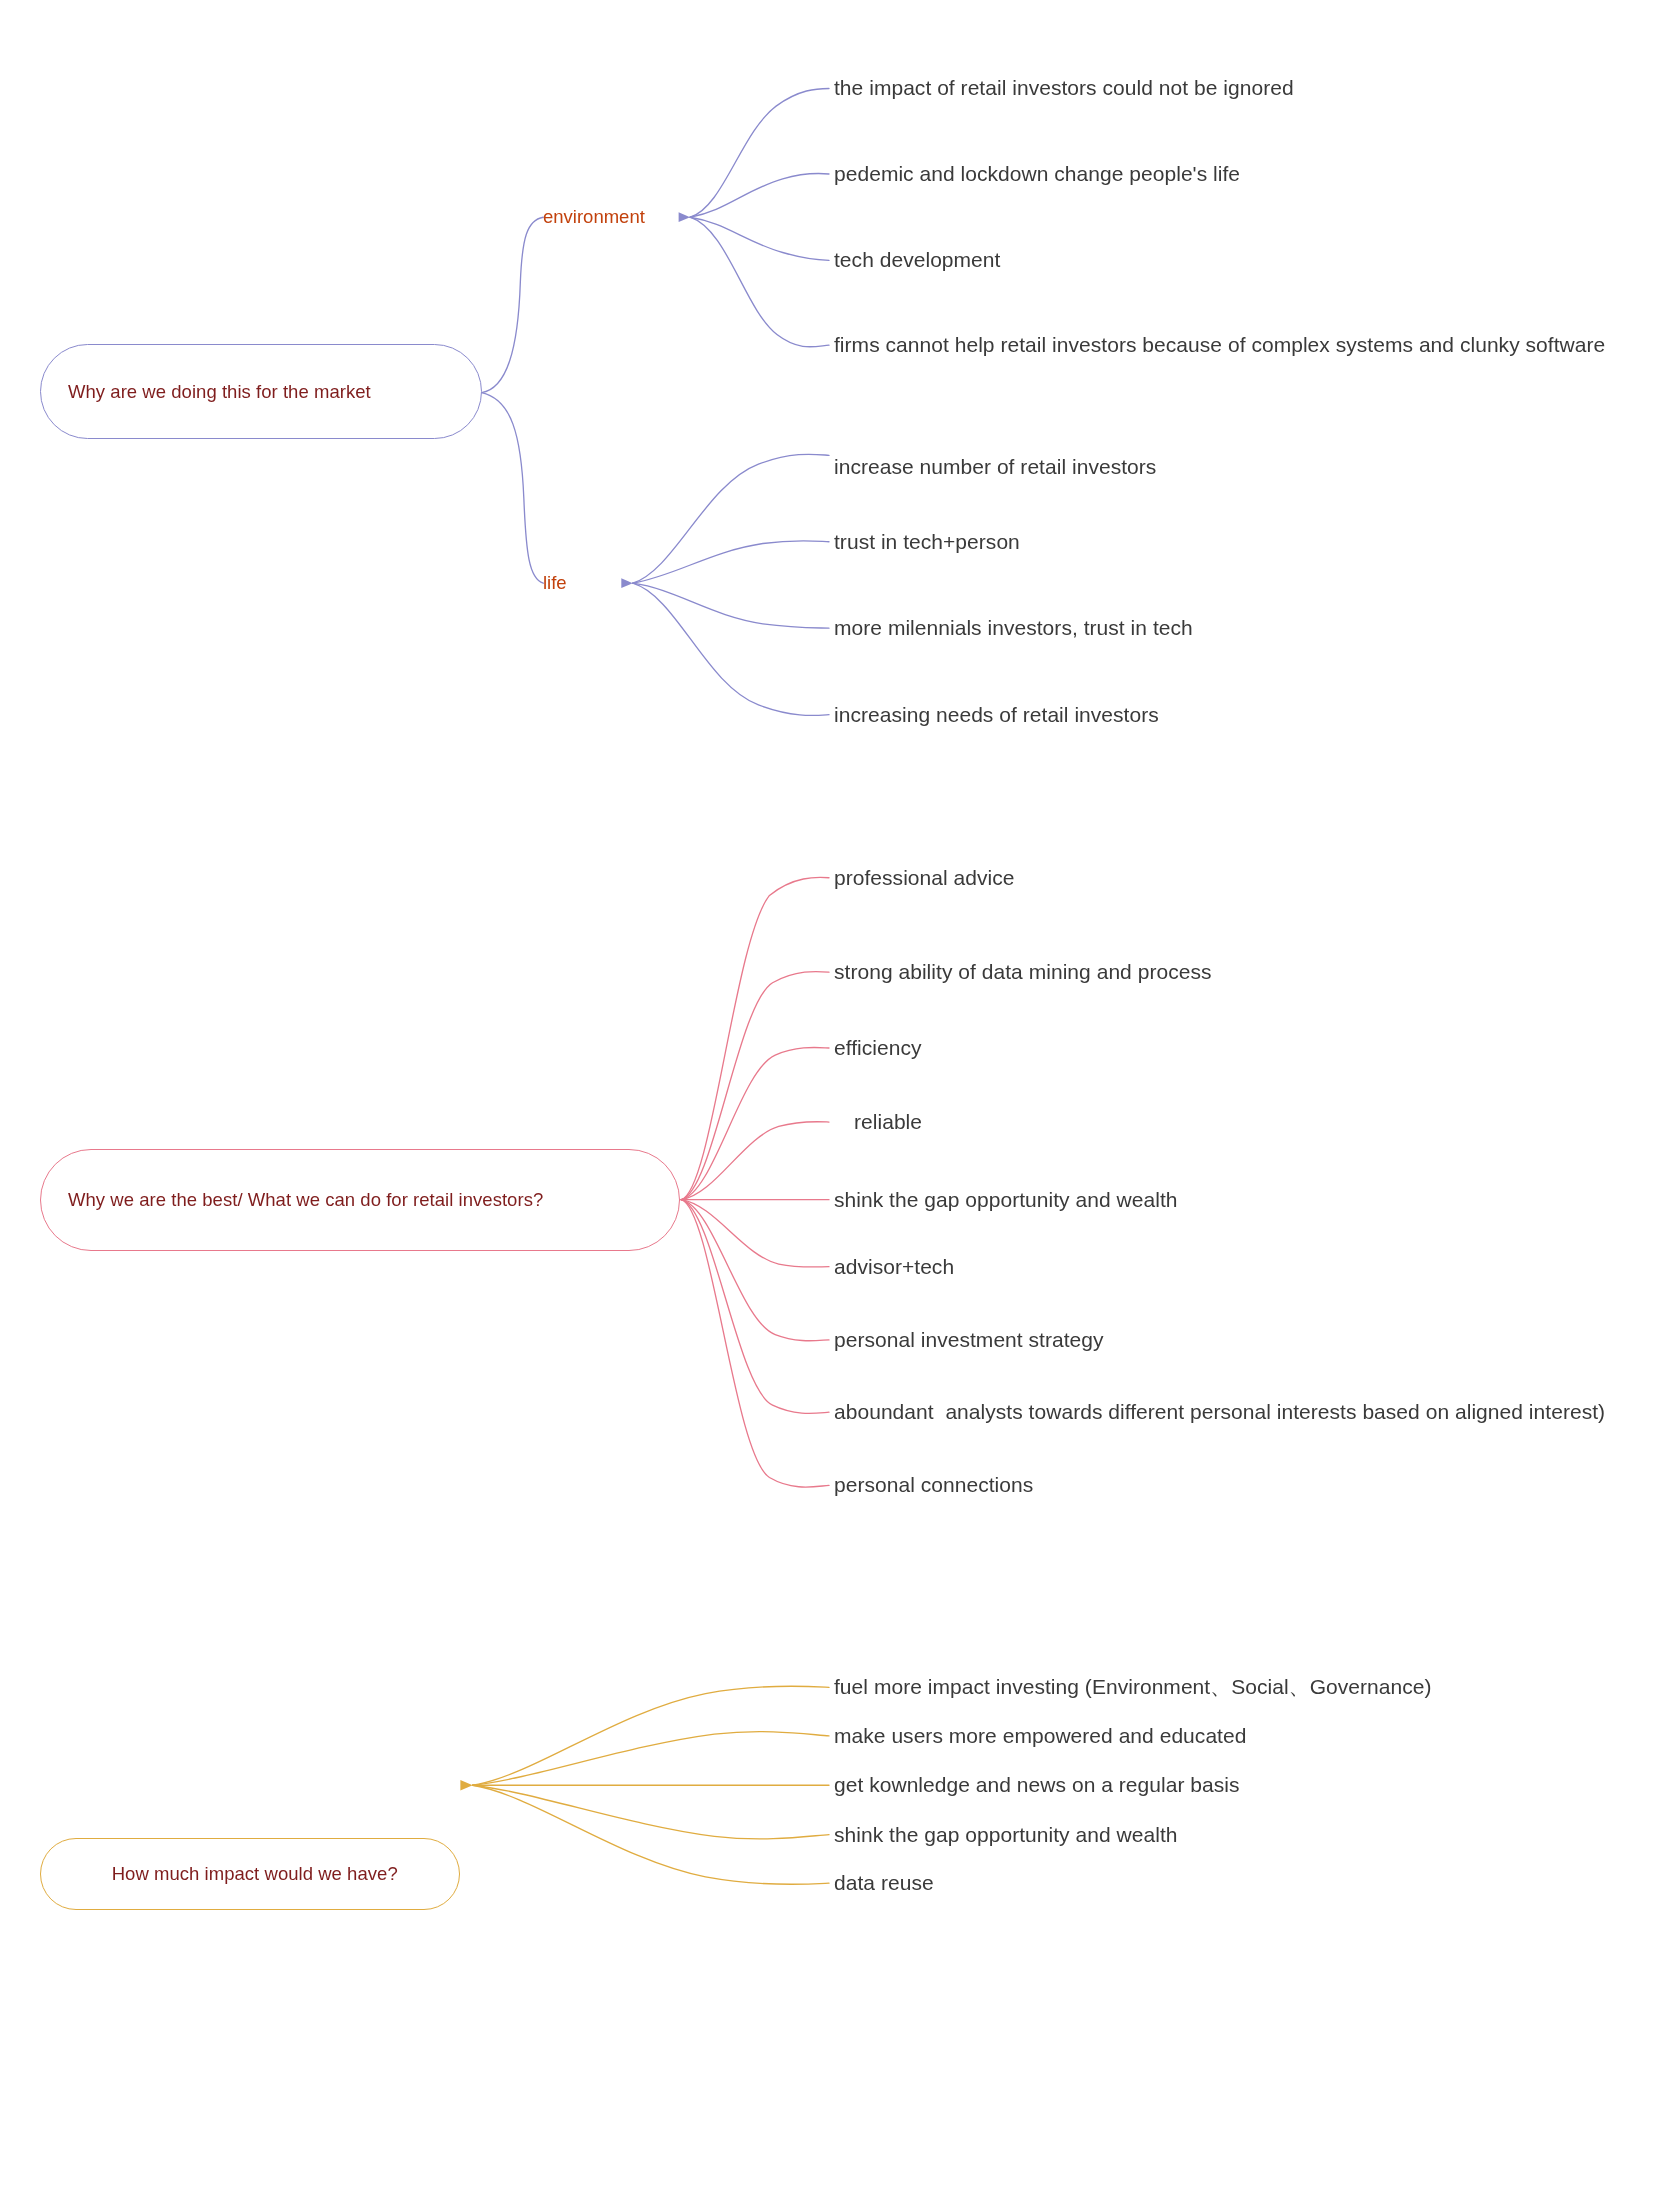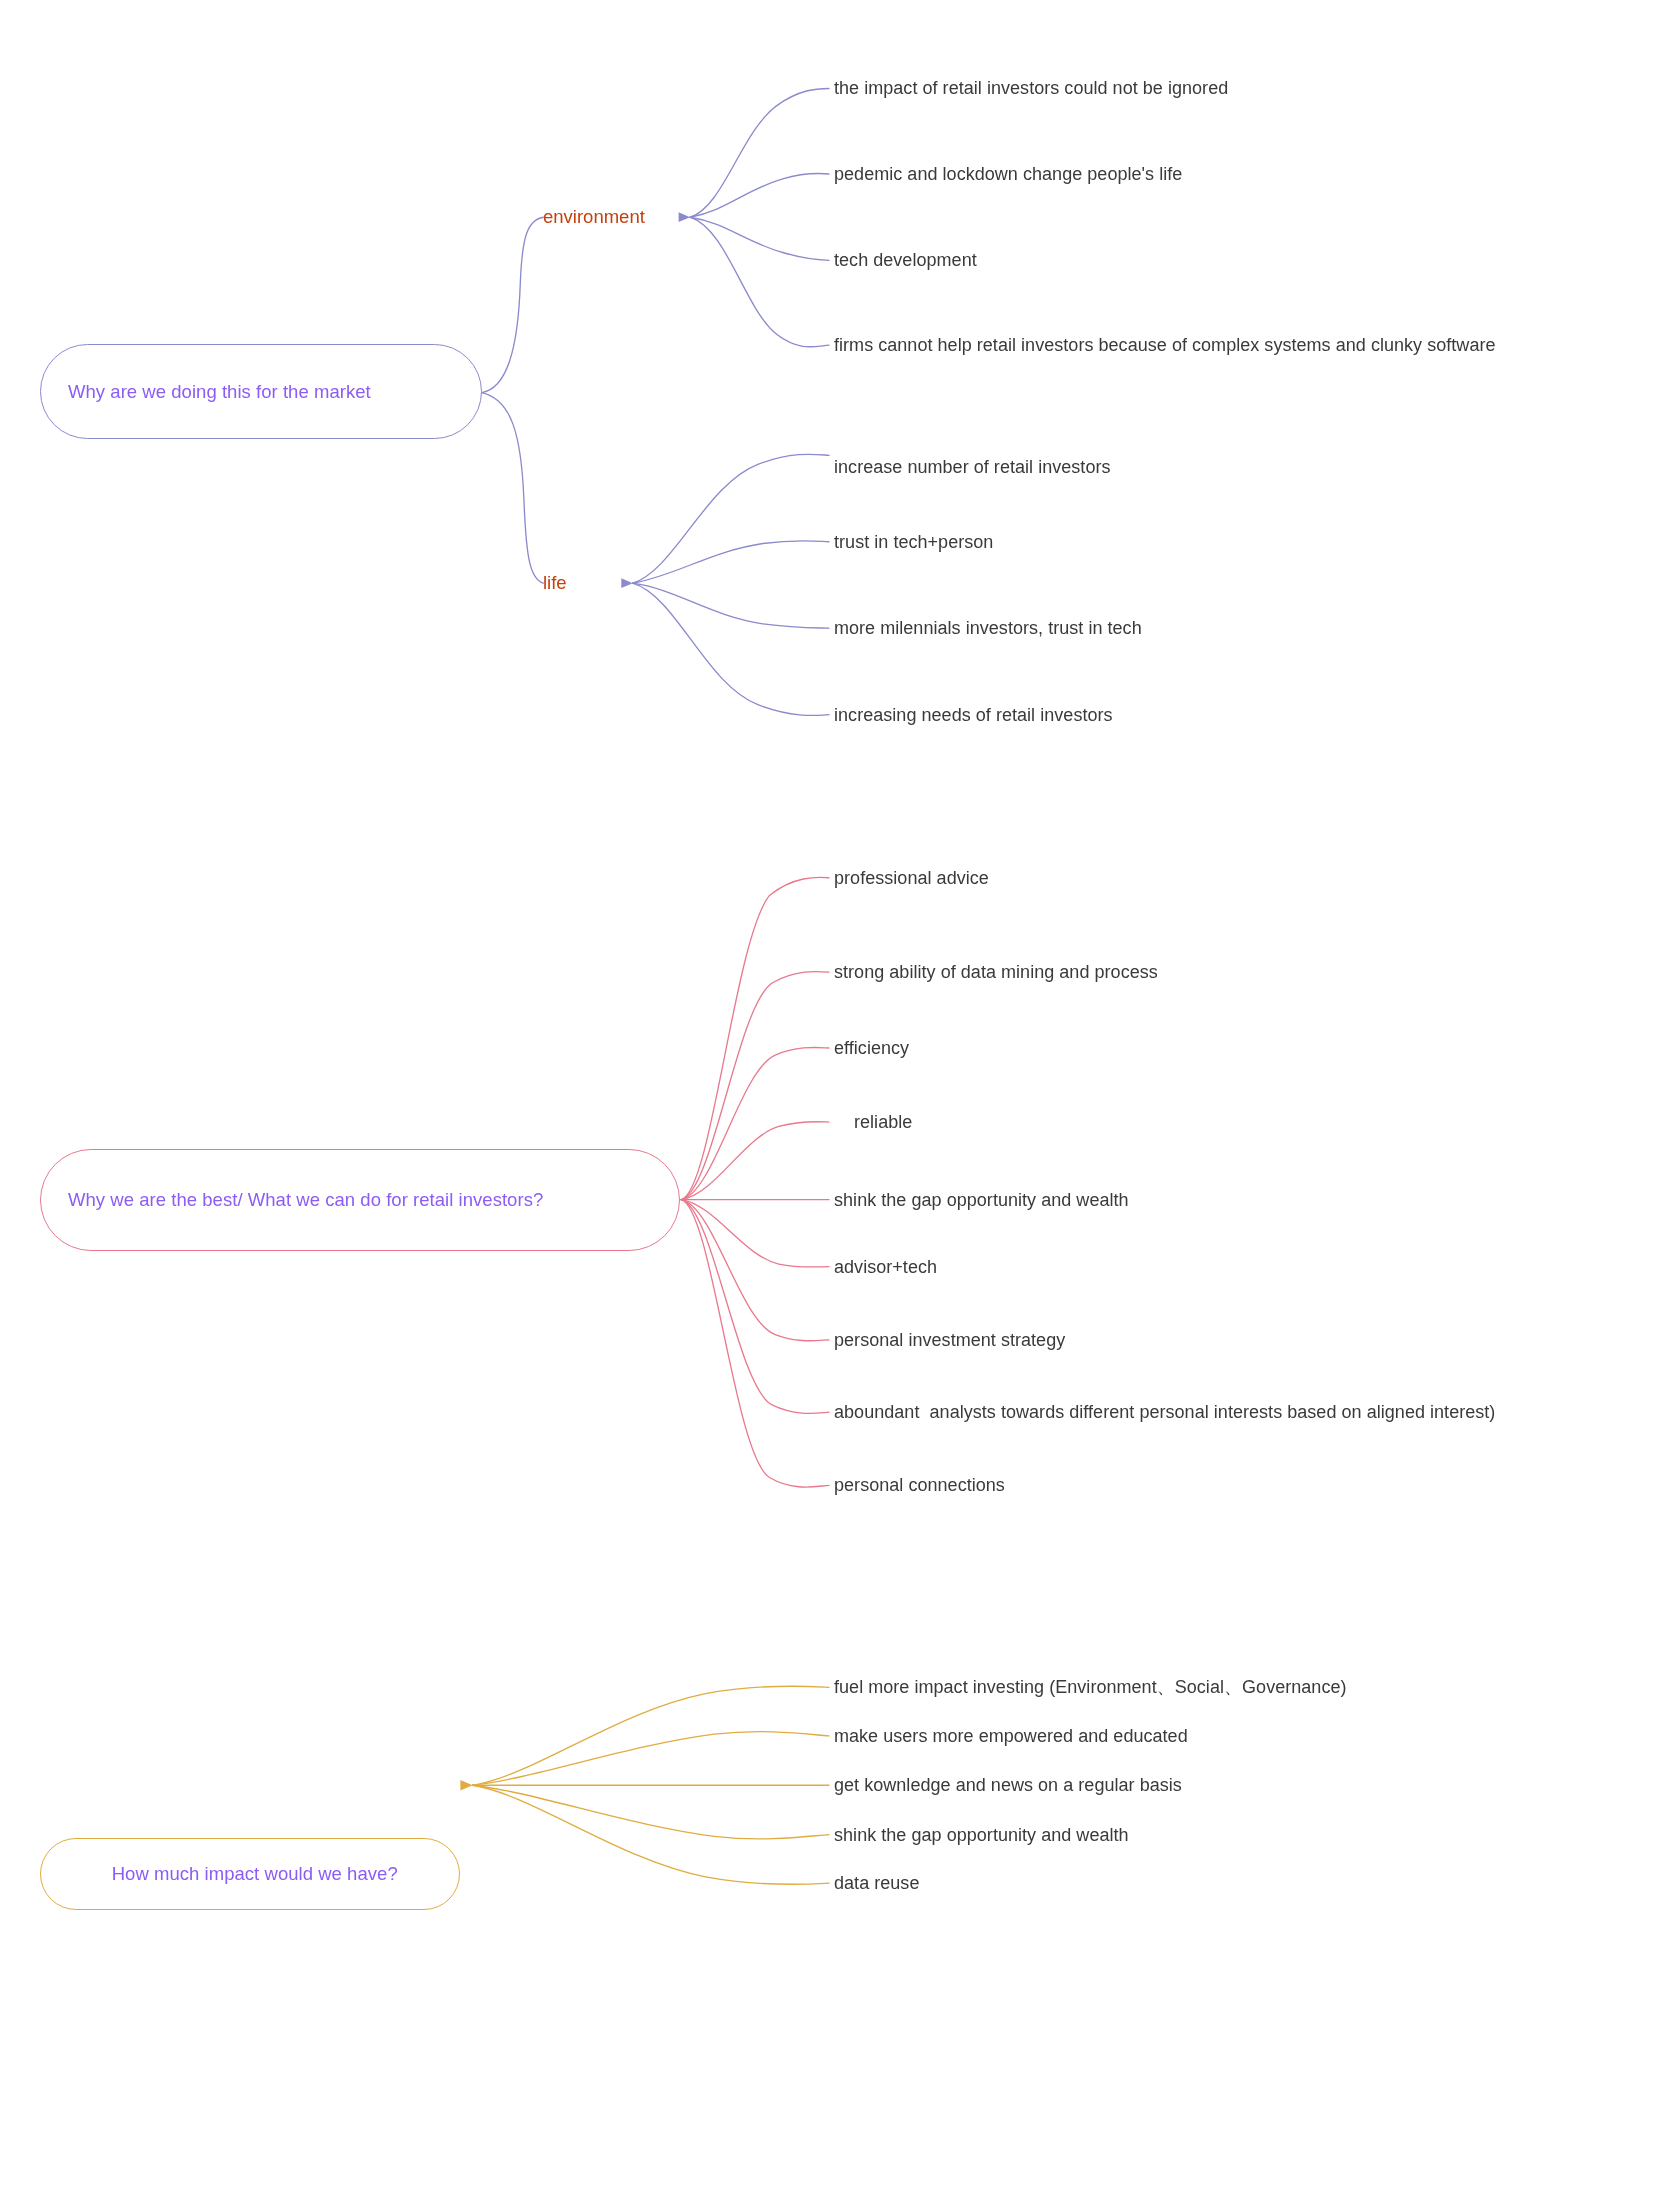--- a/index.html
+++ b/index.html
@@ -33,35 +33,35 @@
     border-style: solid;
     border-radius: 53px;
     background: #ffffff;
     display: flex;
     align-items: center;
     padding-left: 27px;
     padding-right: 17.6px;
   }
   .root-label {
     font-size: 18.5px;
-    color: #8b5cf6;
+    color: #7f1d1d;
     line-height: 1.25;
     letter-spacing: 0.04px;
     white-space: nowrap;
   }
   .branch-label {
     position: absolute;
     font-size: 18.5px;
     color: #c2410c;
     white-space: nowrap;
     transform: translateY(-50%);
   }
   .leaf-label {
     position: absolute;
-    font-size: 18px;
+    font-size: 21px;
     color: #3a3a3a;
     white-space: pre;
     transform: translateY(-50%);
     letter-spacing: 0.04px;
   }
   .sec1 { border-color: #8a8acd; }
   .sec2 { border-color: #e8798c; }
   .sec3 { border-color: #e0ac40; }
 </style>
 </head>

